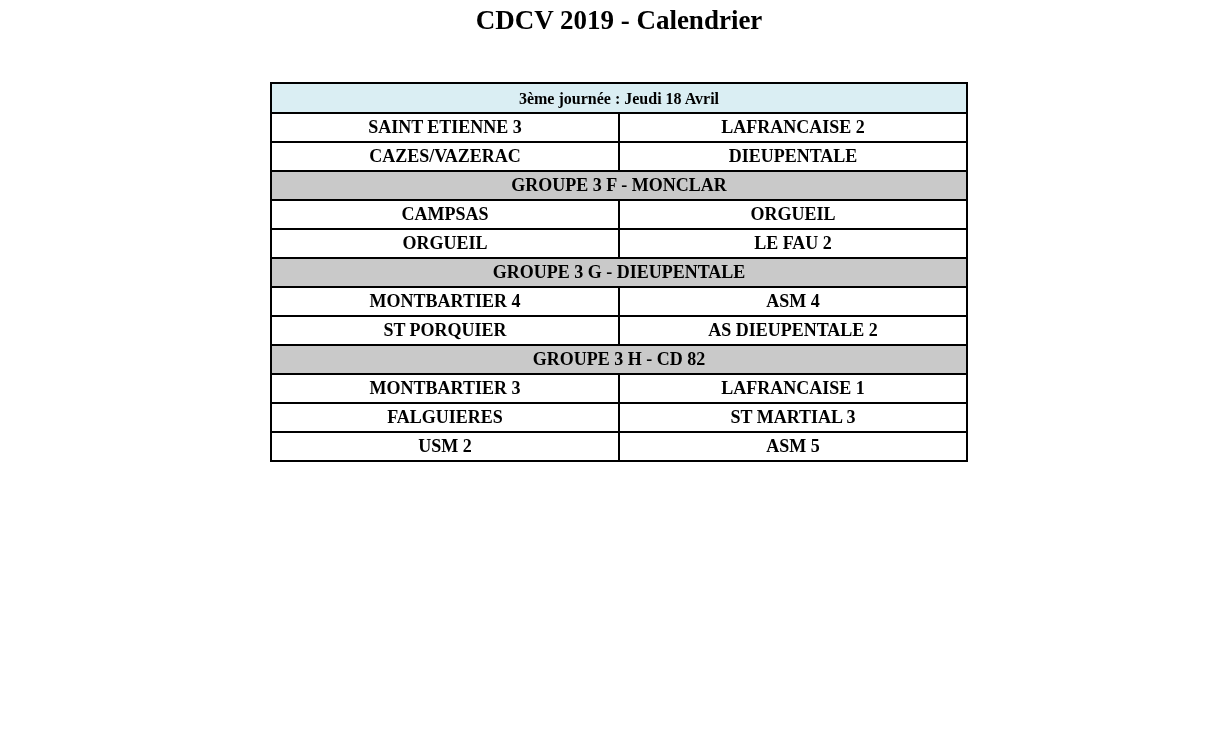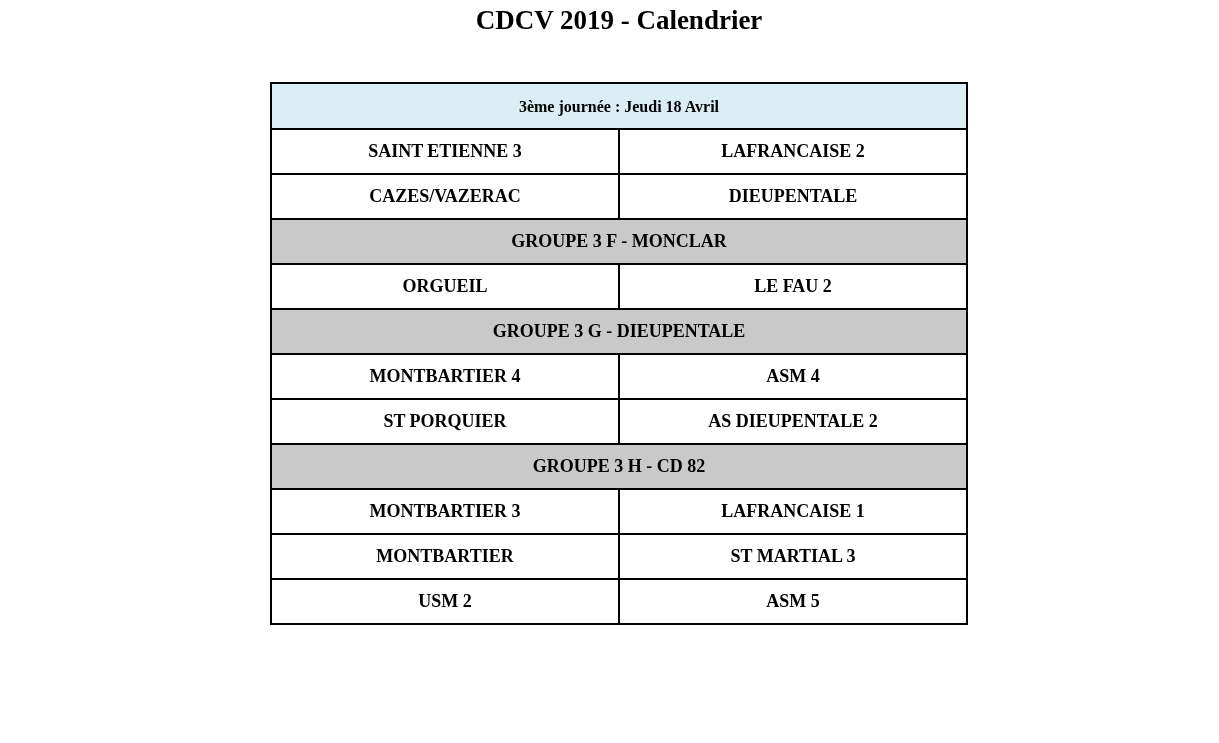--- a/index.html
+++ b/index.html
@@ -3,21 +3,21 @@
 <meta charset="utf-8">
 <style>
   html, body { margin:0; padding:0; background:#ffffff; }
   body { width:1219px; height:743px; position:relative; overflow:hidden;
          font-family:"Liberation Serif", "DejaVu Serif", serif; color:#000; }
   .title { position:absolute; top:2px; left:0; width:1238px; text-align:center;
            font-size:27px; font-weight:bold; line-height:36px; }
   table.cal { position:absolute; left:270px; top:82px; width:698px;
               border-collapse:collapse; border:2px solid #000; table-layout:fixed; }
   table.cal td { border:2px solid #000; text-align:center; font-weight:bold;
-                 font-size:18px; height:27px; padding:8px; line-height:27px; }
+                 font-size:18px; height:27px; padding:0; line-height:27px; }
   tr.day td { background:#daeef3; font-size:16px; height:28px; }
   tr.group td { background:#c9c9c9; height:27px; }
   td.home, td.away { width:50%; }
 </style>
 </head>
 <body>
 
 <div class="title">CDCV 2019 - Calendrier</div>
 
 <table class="cal">
@@ -32,20 +32,24 @@
     </tr>
     <tr>
       <td class="home">CAZES/VAZERAC</td>
       <td class="away">DIEUPENTALE</td>
     </tr>
 
     <tr class="group">
       <td colspan="2">GROUPE 3 F - MONCLAR</td>
     </tr>
     <tr>
+      <td class="home">CAMPSAS</td>
+      <td class="away">ORGUEIL</td>
+    </tr>
+    <tr>
       <td class="home">ORGUEIL</td>
       <td class="away">LE FAU 2</td>
     </tr>
 
     <tr class="group">
       <td colspan="2">GROUPE 3 G - DIEUPENTALE</td>
     </tr>
     <tr>
       <td class="home">MONTBARTIER 4</td>
       <td class="away">ASM 4</td>
@@ -56,21 +60,21 @@
     </tr>
 
     <tr class="group">
       <td colspan="2">GROUPE 3 H - CD 82</td>
     </tr>
     <tr>
       <td class="home">MONTBARTIER 3</td>
       <td class="away">LAFRANCAISE 1</td>
     </tr>
     <tr>
-      <td class="home">MONTBARTIER</td>
+      <td class="home">FALGUIERES</td>
       <td class="away">ST MARTIAL 3</td>
     </tr>
     <tr>
       <td class="home">USM 2</td>
       <td class="away">ASM 5</td>
     </tr>
   </tbody>
 </table>
 
 </body></html>

